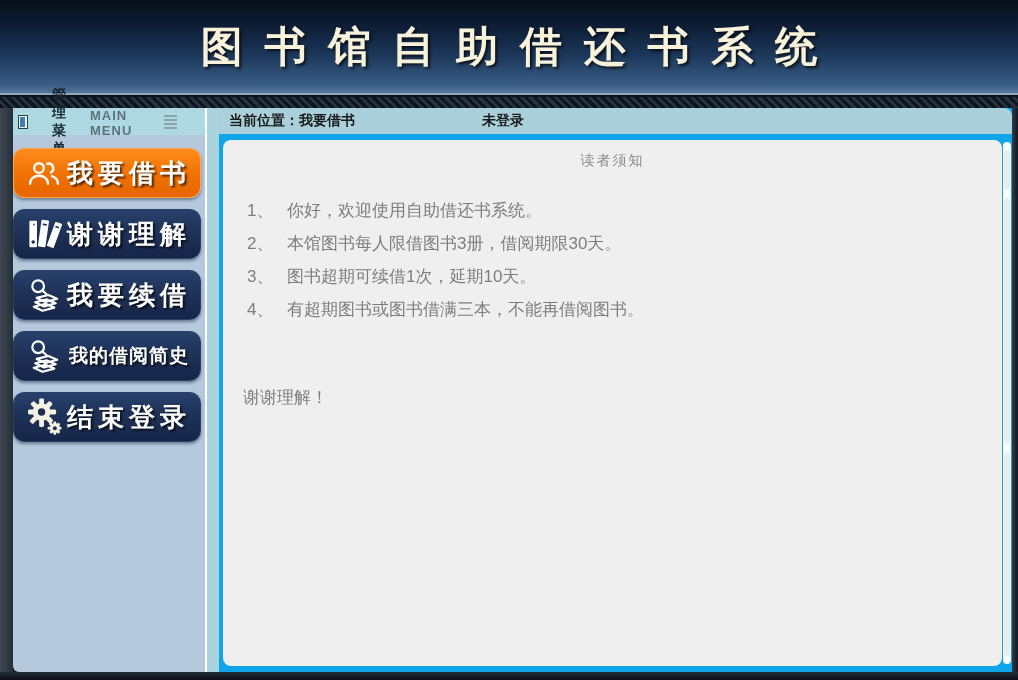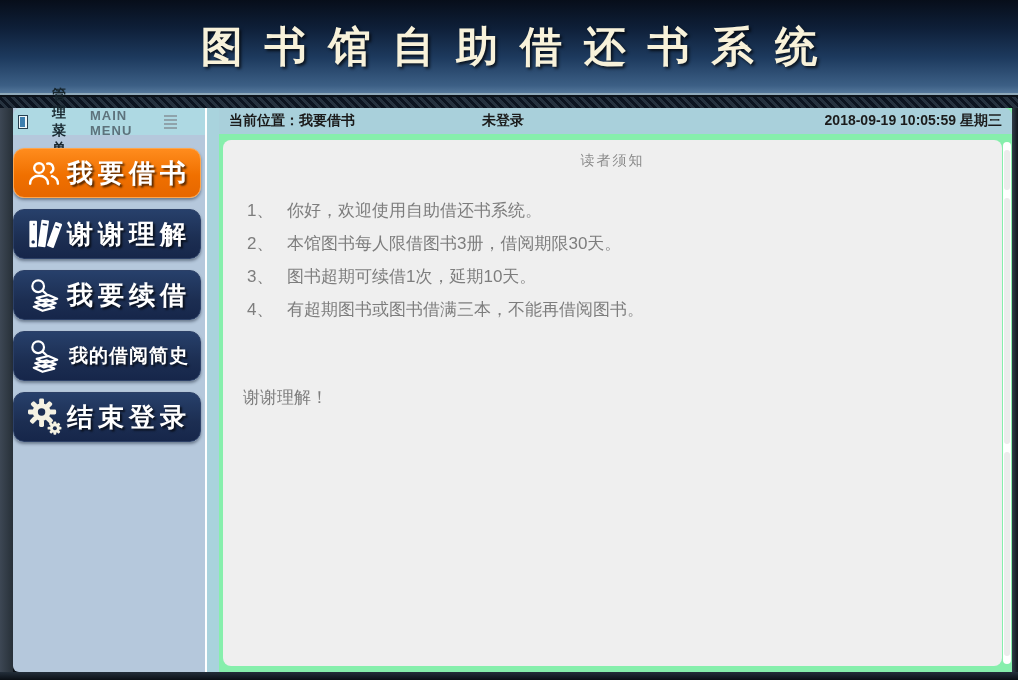--- a/index.html
+++ b/index.html
@@ -51,21 +51,21 @@
   .btn-orange { background:linear-gradient(to bottom,#ff8c1d,#f07000 55%,#e66700);
                 border:1px solid #ffa64d; }
   .btn-navy { background:linear-gradient(to bottom,#27406b,#1c2e52 60%,#16264a);
               border:1px solid #2c4067; }
 
   
   .white-line { position:absolute; left:205px; top:108px; width:2px; height:564px; background:#ffffff; }
   .blue-strip { position:absolute; left:207px; top:108px; width:12px; height:564px; background:#a9d3dd; }
 
   
-  .content { position:absolute; left:219px; top:108px; width:793px; height:564px; background:#86efac; }
+  .content { position:absolute; left:219px; top:108px; width:793px; height:564px; background:#0ea5e9; }
   .status-bar { position:relative; height:26px; background:#a9d0db; border-top-right-radius:8px;
                 display:flex; align-items:center; font-size:14px; font-weight:bold; color:#1b1b1b; }
   .status-loc { padding-left:10px; }
   .status-login { position:absolute; left:263px; font-weight:bold; }
   .status-date { margin-left:auto; padding-right:10px; font-weight:bold; }
 
   .panel { position:absolute; left:4px; top:32px; right:10px; bottom:6px;
            background:#efefef; border-radius:8px; }
   .panel-title { text-align:center; margin-top:12px; font-size:14px; color:#8a8a8a; letter-spacing:2px; }
   .rules { margin-top:24px; }
@@ -211,21 +211,20 @@
     </div>
   </div>
 
   <div class="white-line"></div>
   <div class="blue-strip"></div>
 
   <div class="content">
     <div class="status-bar">
       <span class="status-loc">当前位置：我要借书</span>
       <span class="status-login">未登录</span>
-      <span class="status-date">2018-09-19 10:05:59 星期三</span>
     </div>
 
     <div class="panel">
       <div class="panel-title">读者须知</div>
 
       <div class="rules">
         <div class="rule-row">
           <span class="rule-num">1、</span>
           <span class="rule-text">你好，欢迎使用自助借还书系统。</span>
         </div>

